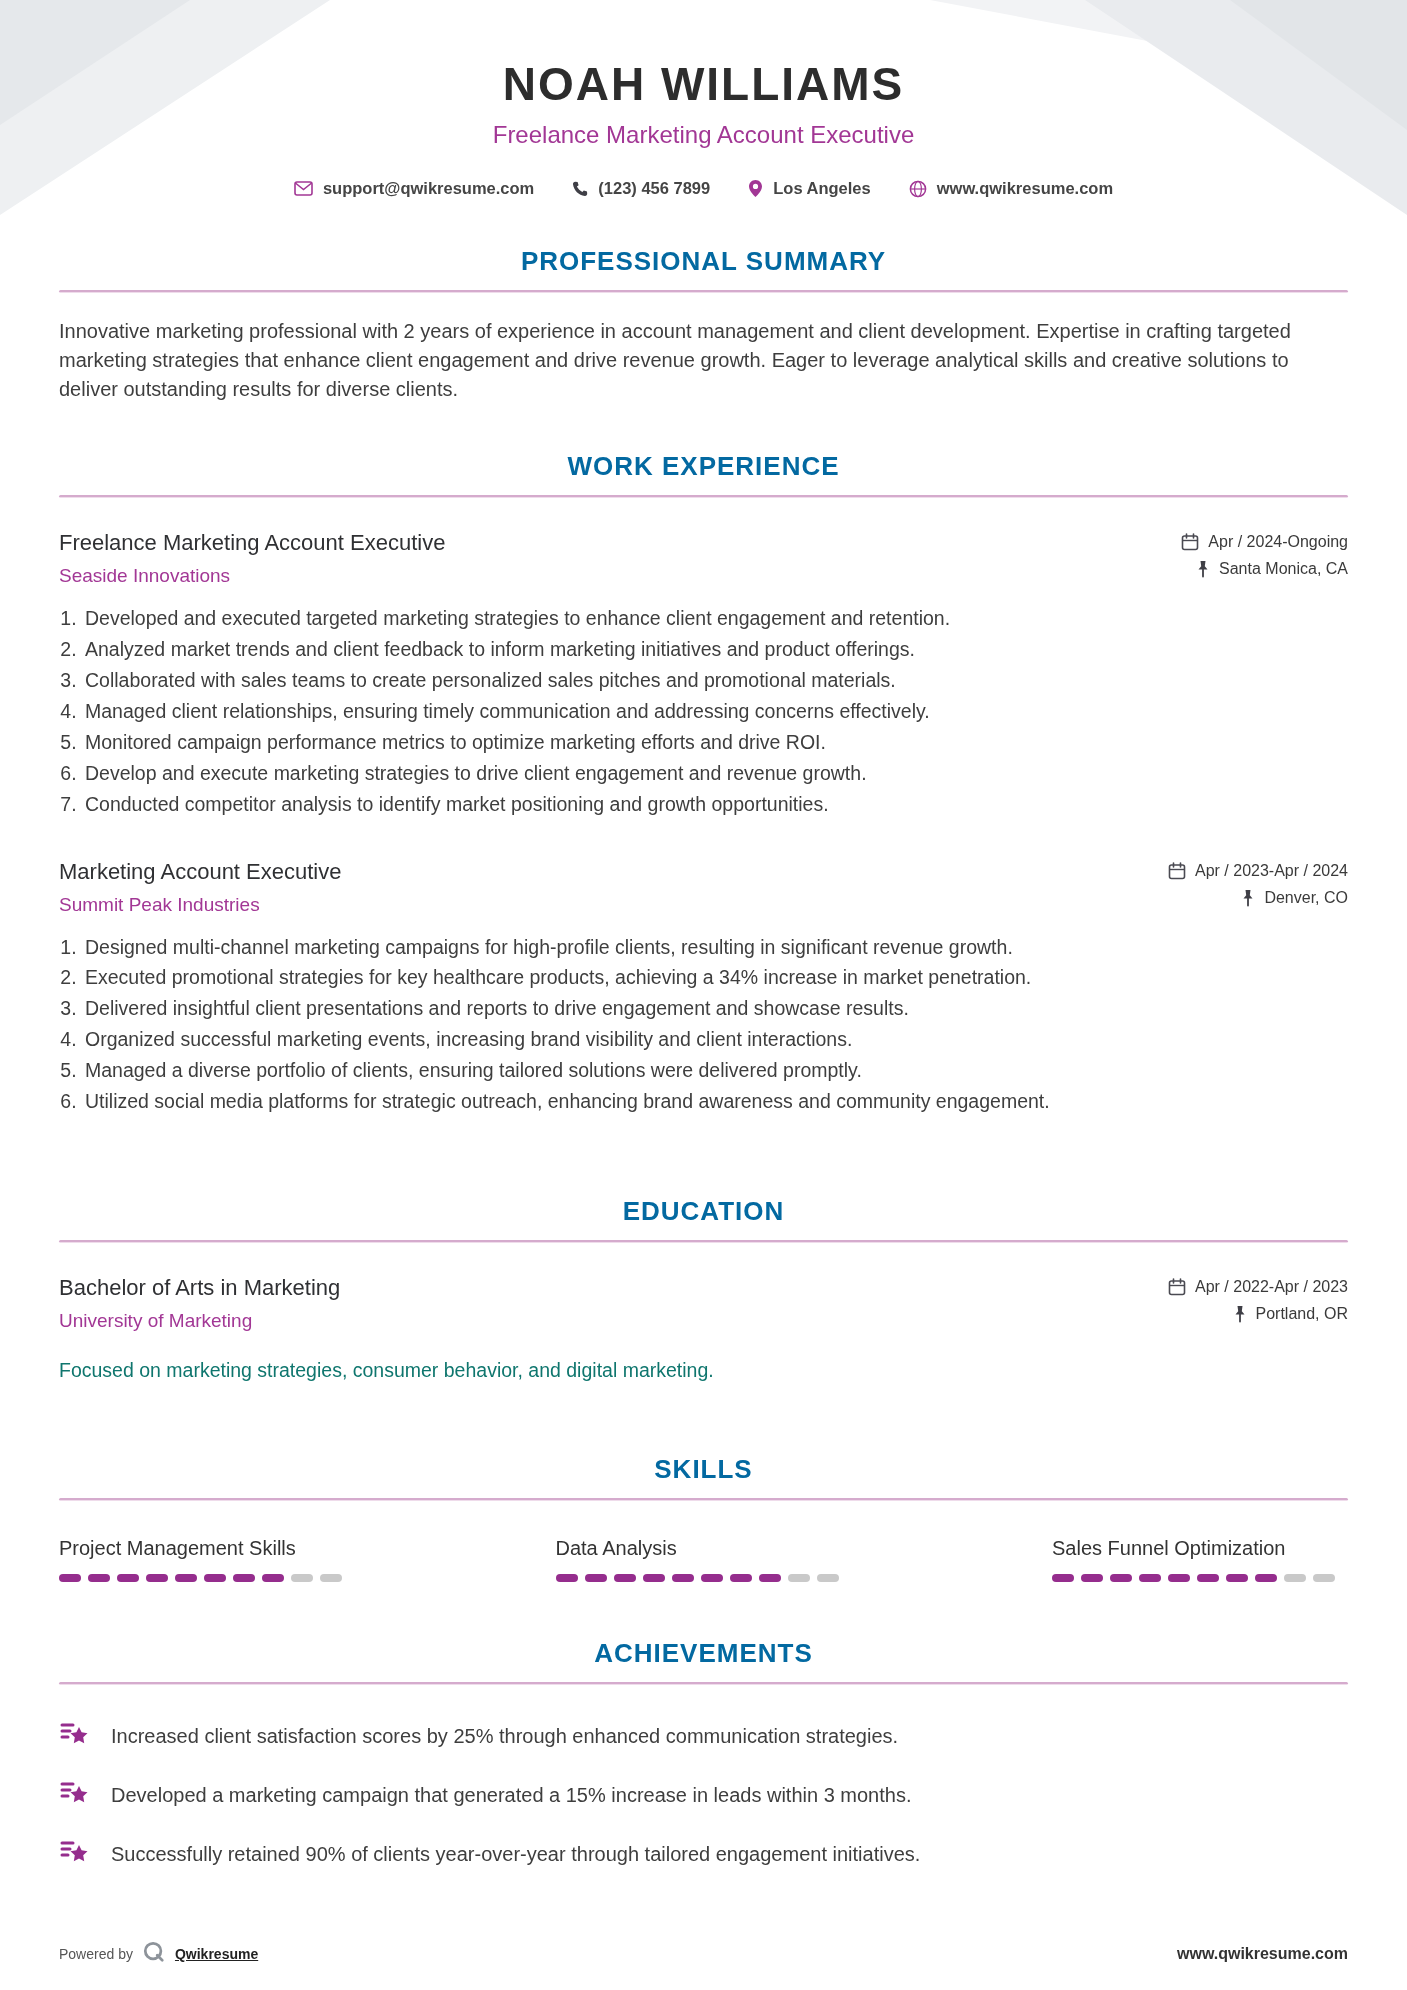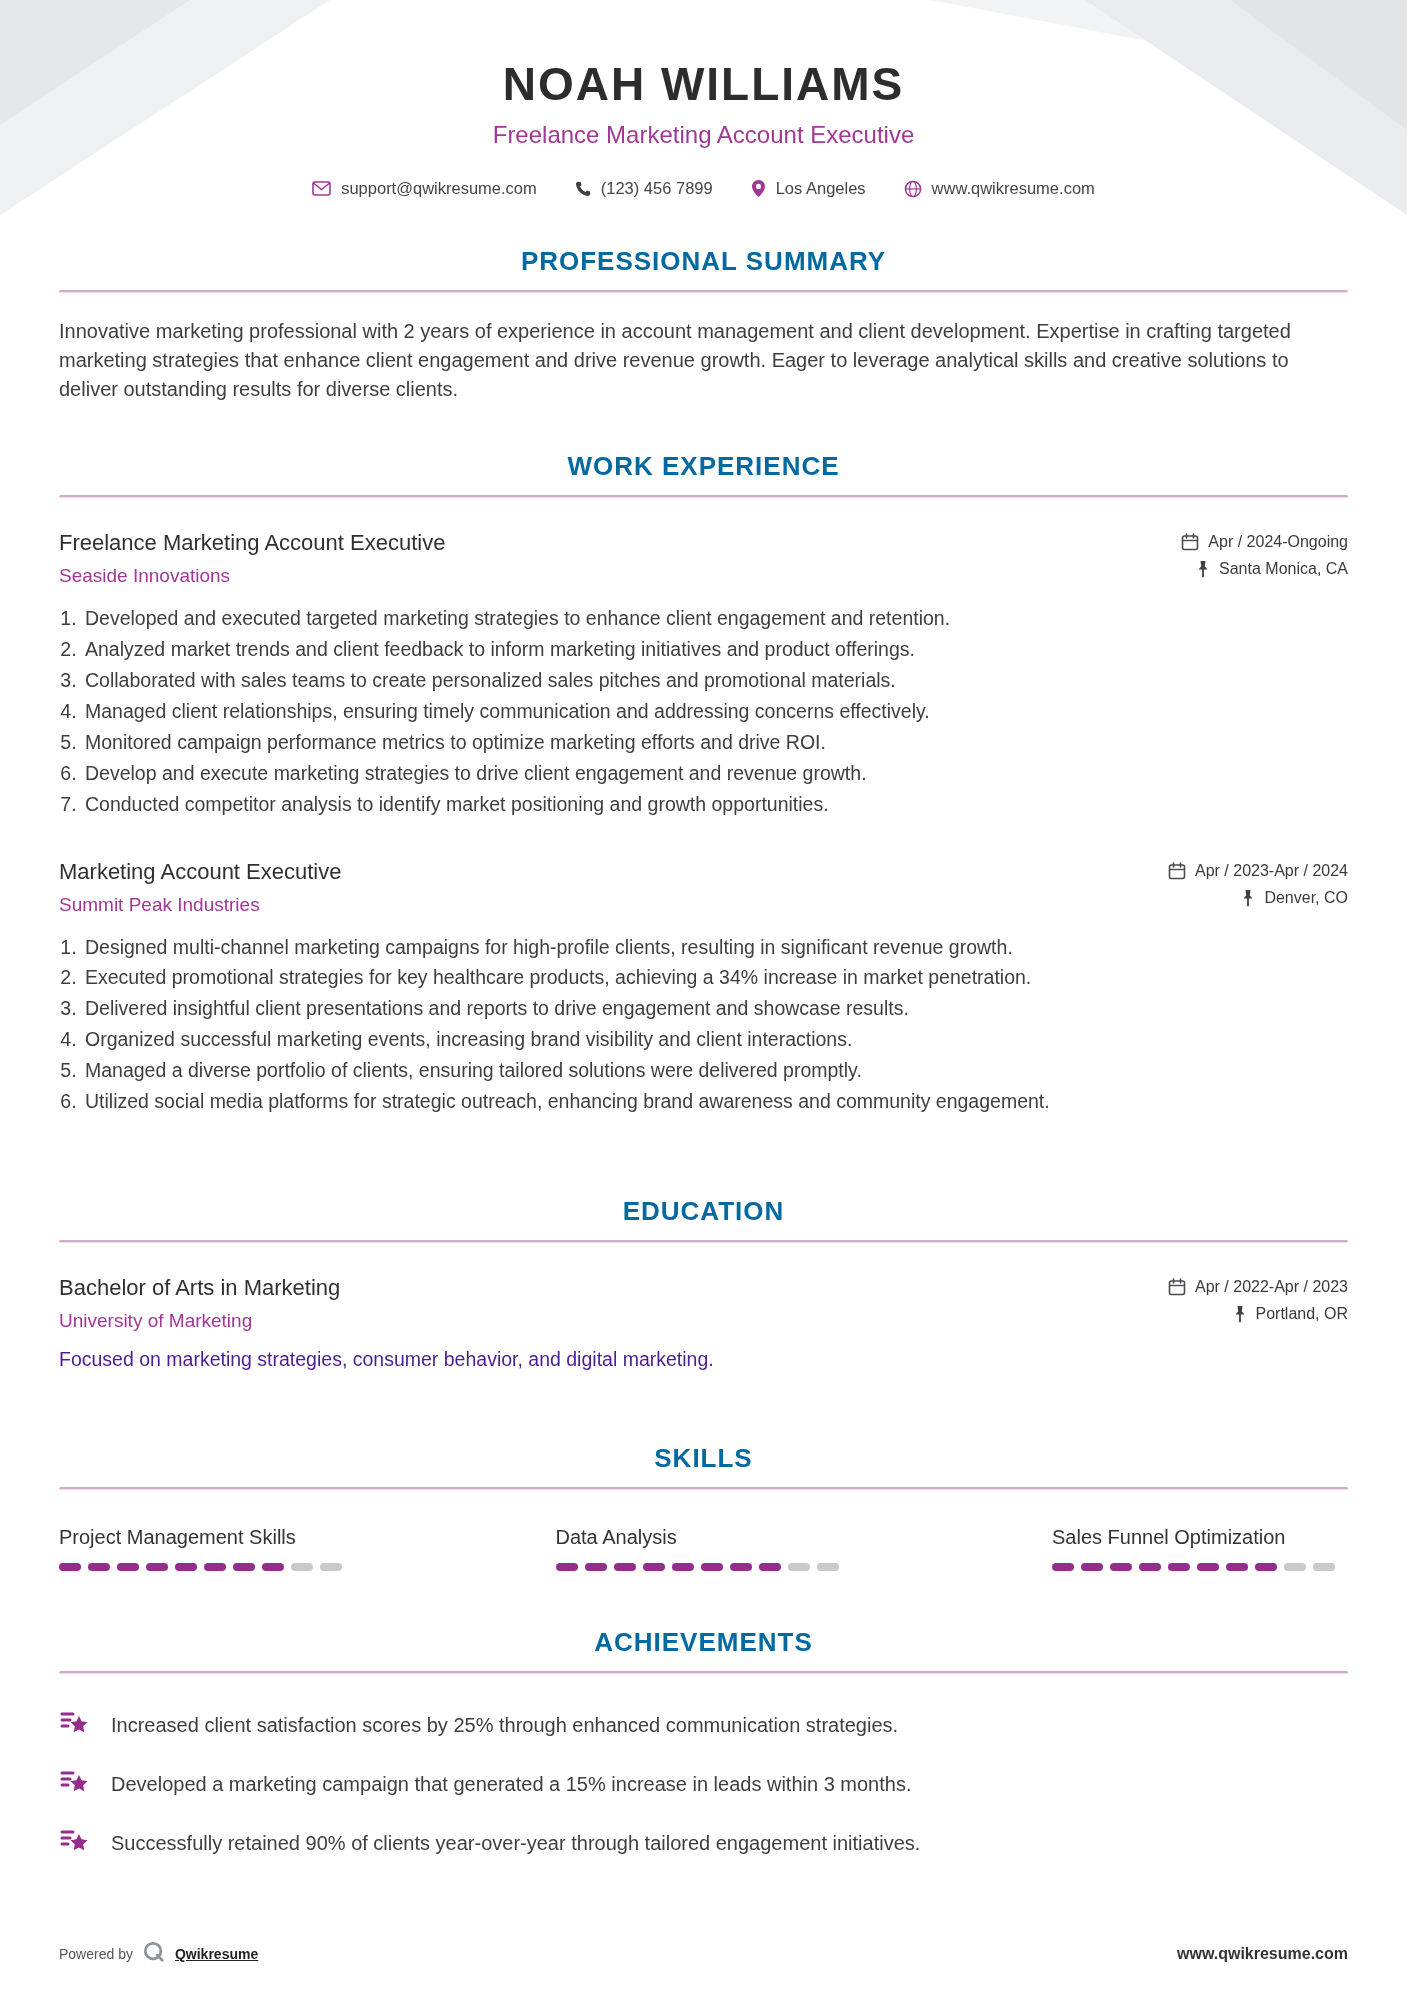--- a/index.html
+++ b/index.html
@@ -7,21 +7,21 @@
   html,body { background:#ffffff; }
   body { font-family:"Liberation Sans", sans-serif; color:#3d3d3d; }
   .page { position:relative; width:1407px; height:1990px; margin:0 auto; background:#fff; overflow:hidden; }
   .deco { position:absolute; top:0; left:0; pointer-events:none; }
   .content { position:relative; padding:11px 59px; }
 
   
   .header { text-align:center; padding-top:46px; }
   .name { font-size:46px; font-weight:bold; letter-spacing:2px; color:#2d2d2d; }
   .subtitle { margin-top:10px; font-size:24px; color:#a23795; }
-  .contact-row { margin-top:30px; display:flex; justify-content:center; align-items:center; gap:38px; font-size:16.5px; color:#454545; }
+  .contact-row { margin-top:30px; display:flex; justify-content:center; align-items:center; gap:38px; font-size:16.5px; color:#454545;font-weight:bold; }
   .contact-item { display:flex; align-items:center; gap:10px; }
   .contact-item svg { display:block; }
 
   
   .section { margin-top:48px; }
   .section--education { margin-top:80px; }
   .section--skills { margin-top:72px; }
   .section--achievements { margin-top:56px; }
   .section-heading { text-align:center; font-size:26px; font-weight:bold; letter-spacing:1px; color:#0369a1; }
   .divider { margin-top:13px; height:3px; background:linear-gradient(to bottom, #d5abcd 0 55%, #efdceb 55% 100%); border-radius:2px; }
@@ -33,21 +33,21 @@
   .entry-header { display:flex; justify-content:space-between; align-items:flex-start; }
   .entry-title { font-size:22px; color:#2f3033; }
   .entry-org { margin-top:9px; font-size:19px; color:#a23795; }
   .entry-meta { text-align:right; font-size:16px; color:#3a3a3a; padding-top:3px; }
   .meta-row { display:flex; justify-content:flex-end; align-items:center; gap:9px; margin-bottom:9px; }
   .meta-row svg { display:block; }
 
   ol.bullets { margin-top:18px; padding-left:23px; font-size:19.5px; line-height:1.43; color:#3e3e3e; }
   ol.bullets li { margin-bottom:3px; padding-left:3px; }
 
-  .edu-desc { margin-top:16px; font-size:19.5px; color:#4c1d95; }
+  .edu-desc { margin-top:27px; font-size:19.5px; color:#0f766e; }
 
   
   .skills-row { margin-top:36px; display:flex; justify-content:space-between; }
   .skill { width:296px; }
   .skill-label { font-size:20px; color:#333; }
   .skill-bar { margin-top:14px; display:flex; gap:7px; }
   .seg { width:22px; height:8px; border-radius:4px; background:#c9c9c9; }
   .seg.filled { background:#952d8d; }
 
   

